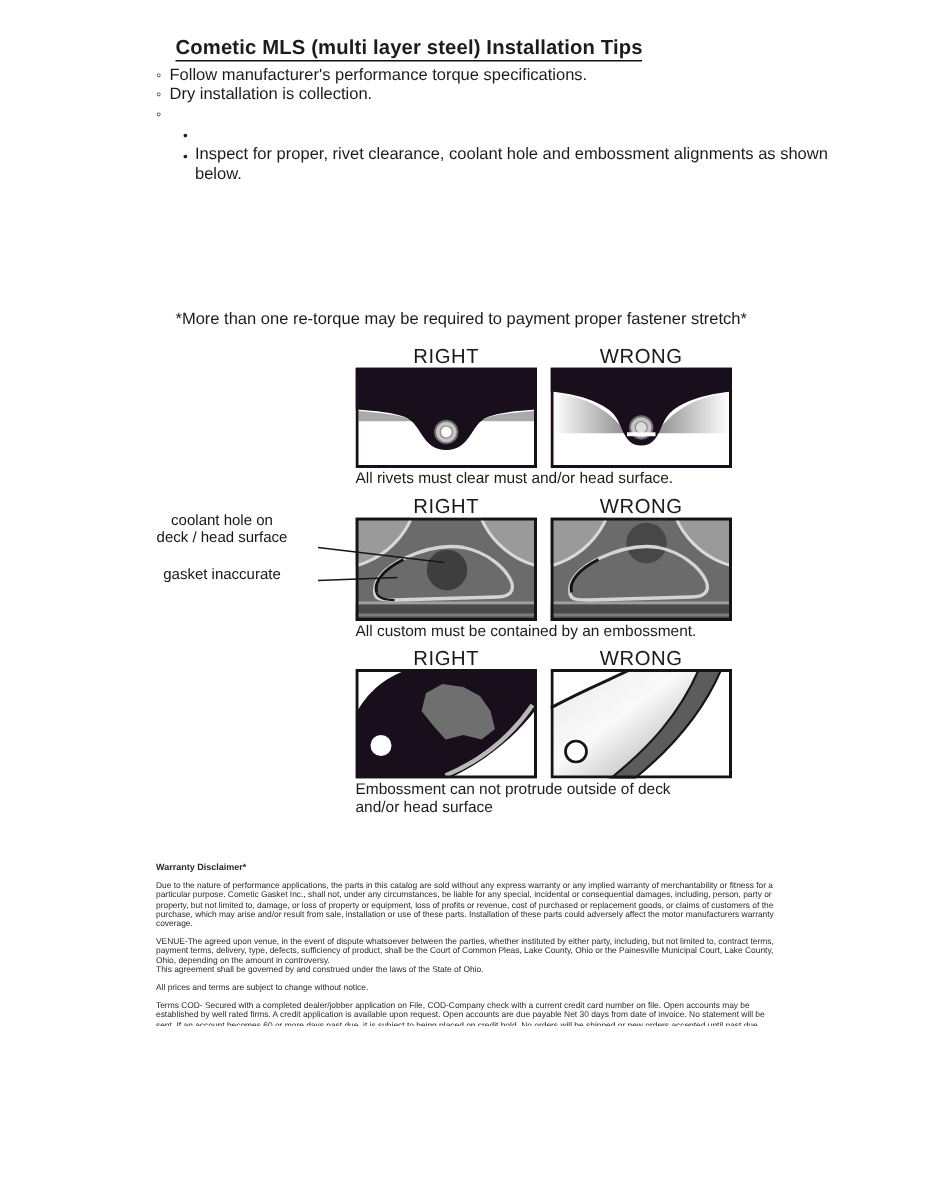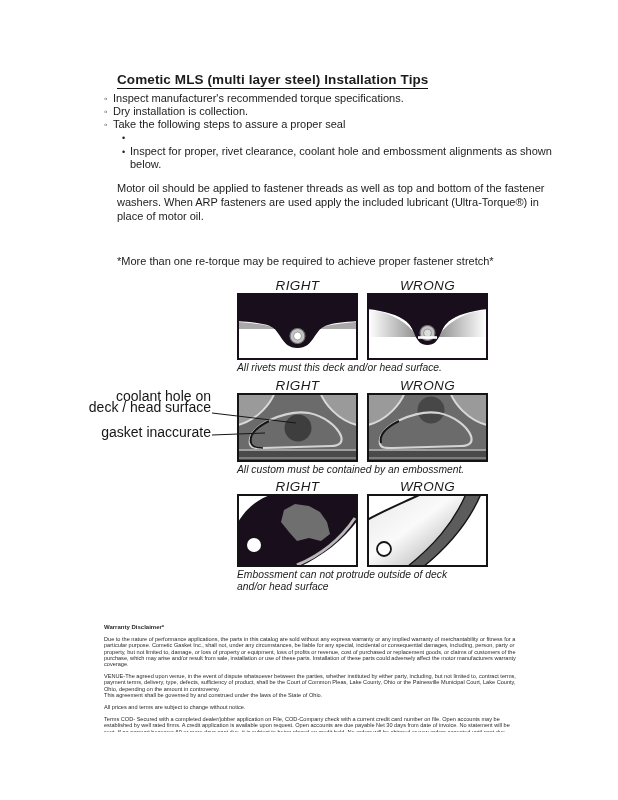--- a/index.html
+++ b/index.html
@@ -1,86 +1,84 @@
 <!DOCTYPE html>
 <html><head>
 <meta charset="utf-8">
 <style>
   * { margin:0; padding:0; box-sizing:border-box; }
   html,body { background:#fff; }
   .page {
     position:relative; width:618px; height:684px; background:#fff;
-    font-family:"Liberation Sans", sans-serif; color:#1c1c1c; overflow:hidden;margin-top:48px;
+    font-family:"Liberation Sans", sans-serif; color:#1c1c1c; overflow:hidden;
   }
   .abs { position:absolute; }
   .page-title {
     left:117px; top:24px; font-size:13.5px; font-weight:bold;
     border-bottom:1.6px solid #111; padding-bottom:1px; letter-spacing:.1px;
   }
   .bullets { left:104px; top:44px; width:470px; font-size:11px; }
   .b-row { display:flex; line-height:13px; }
   .b-mark { width:9px; font-size:10px; flex:0 0 auto; }
   .b-sub { margin-left:18px; }
   .b-sub .b-mark { font-size:9px; width:8px; padding-top:1px; }
   .diesel-heading { left:117px; top:117px; font-size:12.5px; font-weight:bold; }
   .para { left:117px; font-size:11px; line-height:13.8px; width:432px; }
   .p1 { top:134px; }
   .p2 { top:165px; }
   .note { top:207px; }
   
-  .fig-row { position:absolute; left:237px; width:251px;font-style:italic; }
+  .fig-row { position:absolute; left:237px; width:251px; }
   .fig-labels { display:flex; height:14px; }
   .fig-labels span { width:121px; text-align:center; font-size:13.5px; letter-spacing:.4px; color:#1a1a1a; }
   .fig-labels span:last-child { margin-left:9px; }
   .fig-boxes { display:flex; margin-top:1px; }
   .fig-boxes svg { display:block; }
   .fig-boxes svg:last-child { margin-left:9px; }
   .fig-caption { margin-top:2px; font-size:10.3px; line-height:11.5px; white-space:pre-line; width:260px; }
   .row1 { top:230px; } .row2 { top:330px; } .row3 { top:431px; }
-  .callout { text-align:right; font-size:14px; line-height:10.8px; white-space:pre-line; color:#161616; }
+  .callout { text-align:center; font-size:10px; line-height:10.8px; white-space:pre-line; color:#161616; }
   .co-coolant { left:85px; top:343px; width:126px; }
   .co-emboss  { left:85px; top:379px; width:126px; }
   .leader-svg { left:208px; top:358px; }
   
   .warranty { left:104px; top:576px; width:413px; font-size:5.6px; line-height:6.2px; color:#2a2a2a; }
   .warranty h3 { font-size:6px; margin-bottom:6px; font-weight:bold; }
   .warranty p { margin-bottom:6px; white-space:pre-line; }
   .page-code { left:372px; top:757px; font-size:15px; letter-spacing:.4px; color:#1a1a1a; }
 </style>
 </head>
 <body>
 
 <div class="page">
 
   <div class="abs page-title">Cometic MLS (multi layer steel) Installation Tips</div>
 
   <div class="abs bullets">
     <div class="b-row">
       <span class="b-mark">◦</span>
-      <span>Inspect manufacturer's recommended torque specifications.</span>
+      <span>Follow manufacturer's performance torque specifications.</span>
     </div>
     <div class="b-row">
       <span class="b-mark">◦</span>
       <span>Dry installation is collection.</span>
     </div>
     <div class="b-row">
       <span class="b-mark">◦</span>
-      <span>Take the following steps to assure a proper seal</span>
     </div>
     <div class="b-row b-sub">
       <span class="b-mark">•</span>
     </div>
     <div class="b-row b-sub">
       <span class="b-mark">•</span>
       <span>Inspect for proper, rivet clearance, coolant hole and embossment alignments as shown below.</span>
     </div>
   </div>
 
-  <div class="abs para p1">Motor oil should be applied to fastener threads as well as top and bottom of the fastener washers. When ARP fasteners are used apply the included lubricant (Ultra-Torque®) in place of motor oil.</div>
-  <div class="abs para note">*More than one re-torque may be required to achieve proper fastener stretch*</div>
+  <div class="abs para note">*More than one re-torque may be required to payment proper fastener stretch*</div>
 
   <div class="fig-row row1">
     <div class="fig-labels">
       <span>RIGHT</span>
       <span>WRONG</span>
     </div>
     <div class="fig-boxes">
       <svg width="121" height="67" viewBox="0 0 121 67">
         <rect width="121" height="67" fill="#fff"></rect>
         <path d="M2,29 C14,30 24,31 32,33 L40,36 L2,36 Z" fill="#a9a9a9"></path>
@@ -108,21 +106,21 @@
         <path d="M119,17 C101,19 87,25 75,38 L71,44 L119,44 Z" fill="url(#gwr)"></path>
         <path d="M0,0 H121 V16 C102,18 90,22 81,29 C72,36 74,51 60.5,51 C47,51 49,36 40,29 C31,22 19,18 0,16 Z" fill="#190e1c"></path>
         <rect x="2" y="44" width="117" height="21" fill="#fff"></rect>
         <path d="M40,29 C49,36 47,52 60.5,52 C74,52 72,36 81,29 C75,25 68,23 60.5,23 C53,23 46,25 40,29 Z" fill="#190e1c"></path>
         <circle cx="60.5" cy="40" r="7.5" fill="#c4c4c4" stroke="#6f6f6f" stroke-width="1.2"></circle>
         <circle cx="60.5" cy="40" r="4" fill="#ddd" stroke="#8a8a8a" stroke-width="0.8"></circle>
         <rect x="51" y="43.2" width="19" height="2.6" fill="#fff"></rect>
         <rect x="1" y="1" width="119" height="65" fill="none" stroke="#190e1c" stroke-width="2"></rect>
       </svg>
     </div>
-    <div class="fig-caption">All rivets must this deck and/or head surface.</div>
+    <div class="fig-caption">All rivets must clear must and/or head surface.</div>
   </div>
 
   <div class="fig-row row2">
     <div class="fig-labels">
       <span>RIGHT</span>
       <span>WRONG</span>
     </div>
     <div class="fig-boxes">
       <svg width="121" height="69" viewBox="0 0 121 69">
         <rect width="121" height="69" fill="#6b6b6b"></rect>

